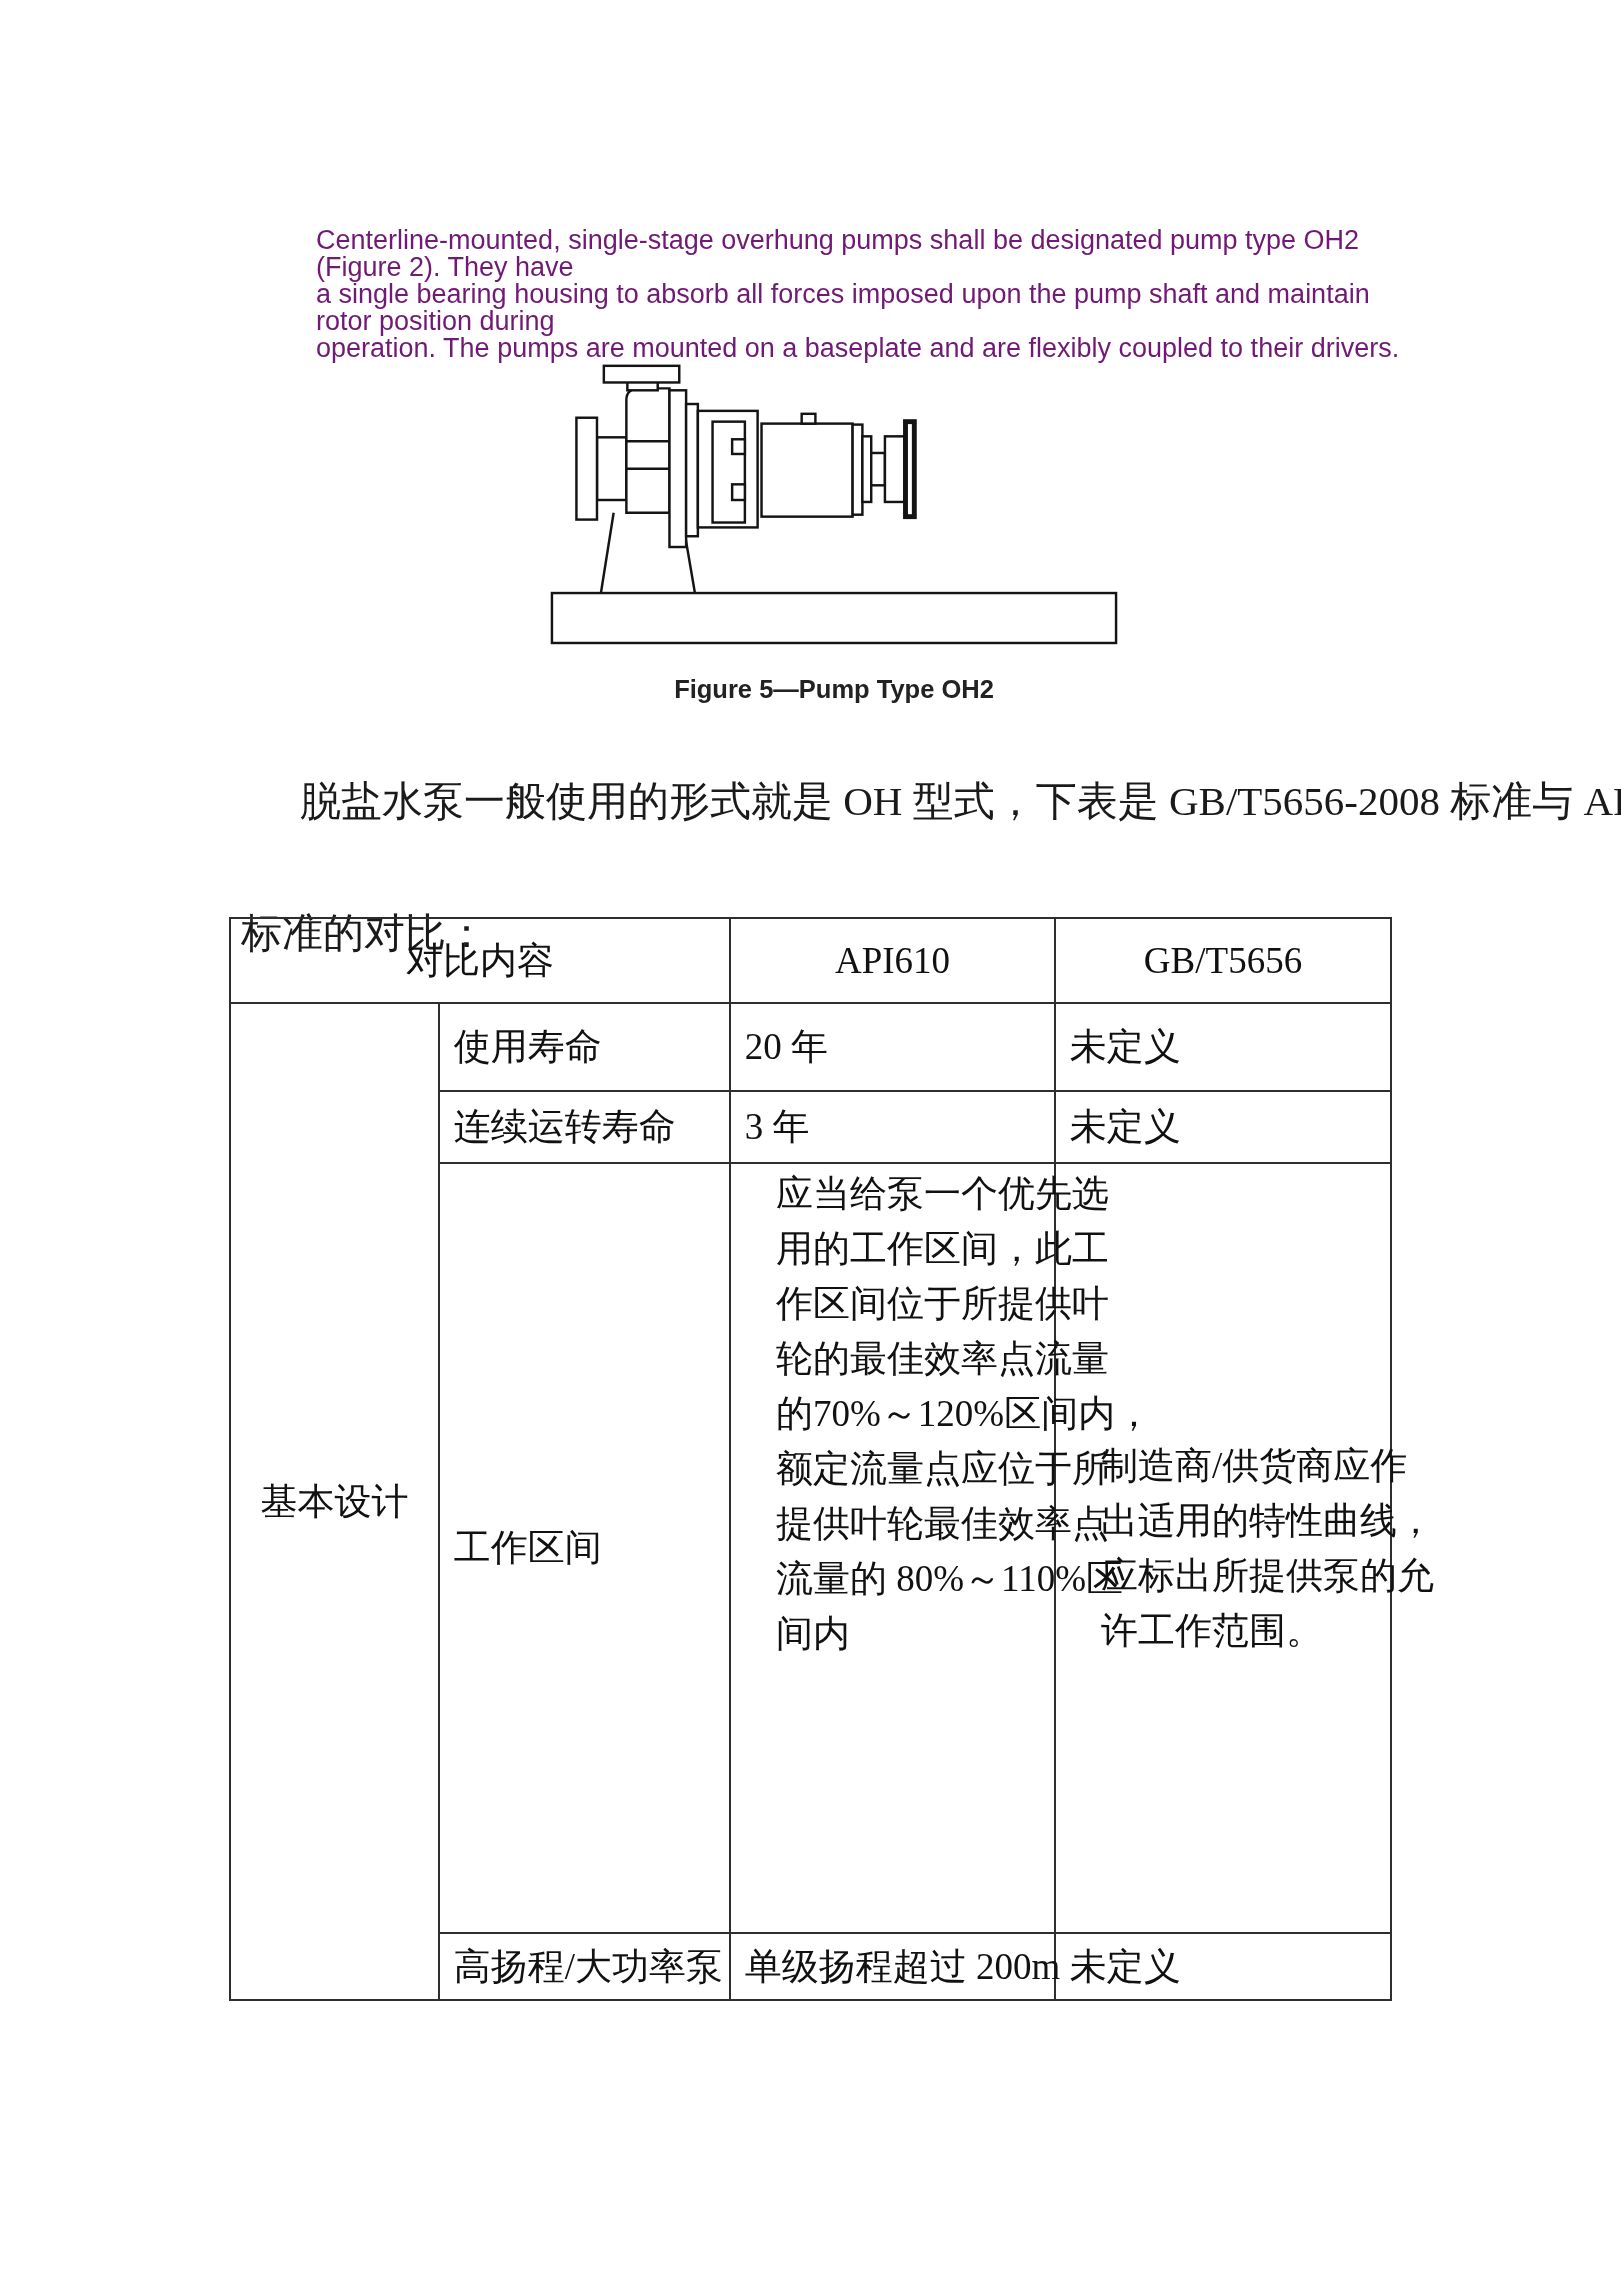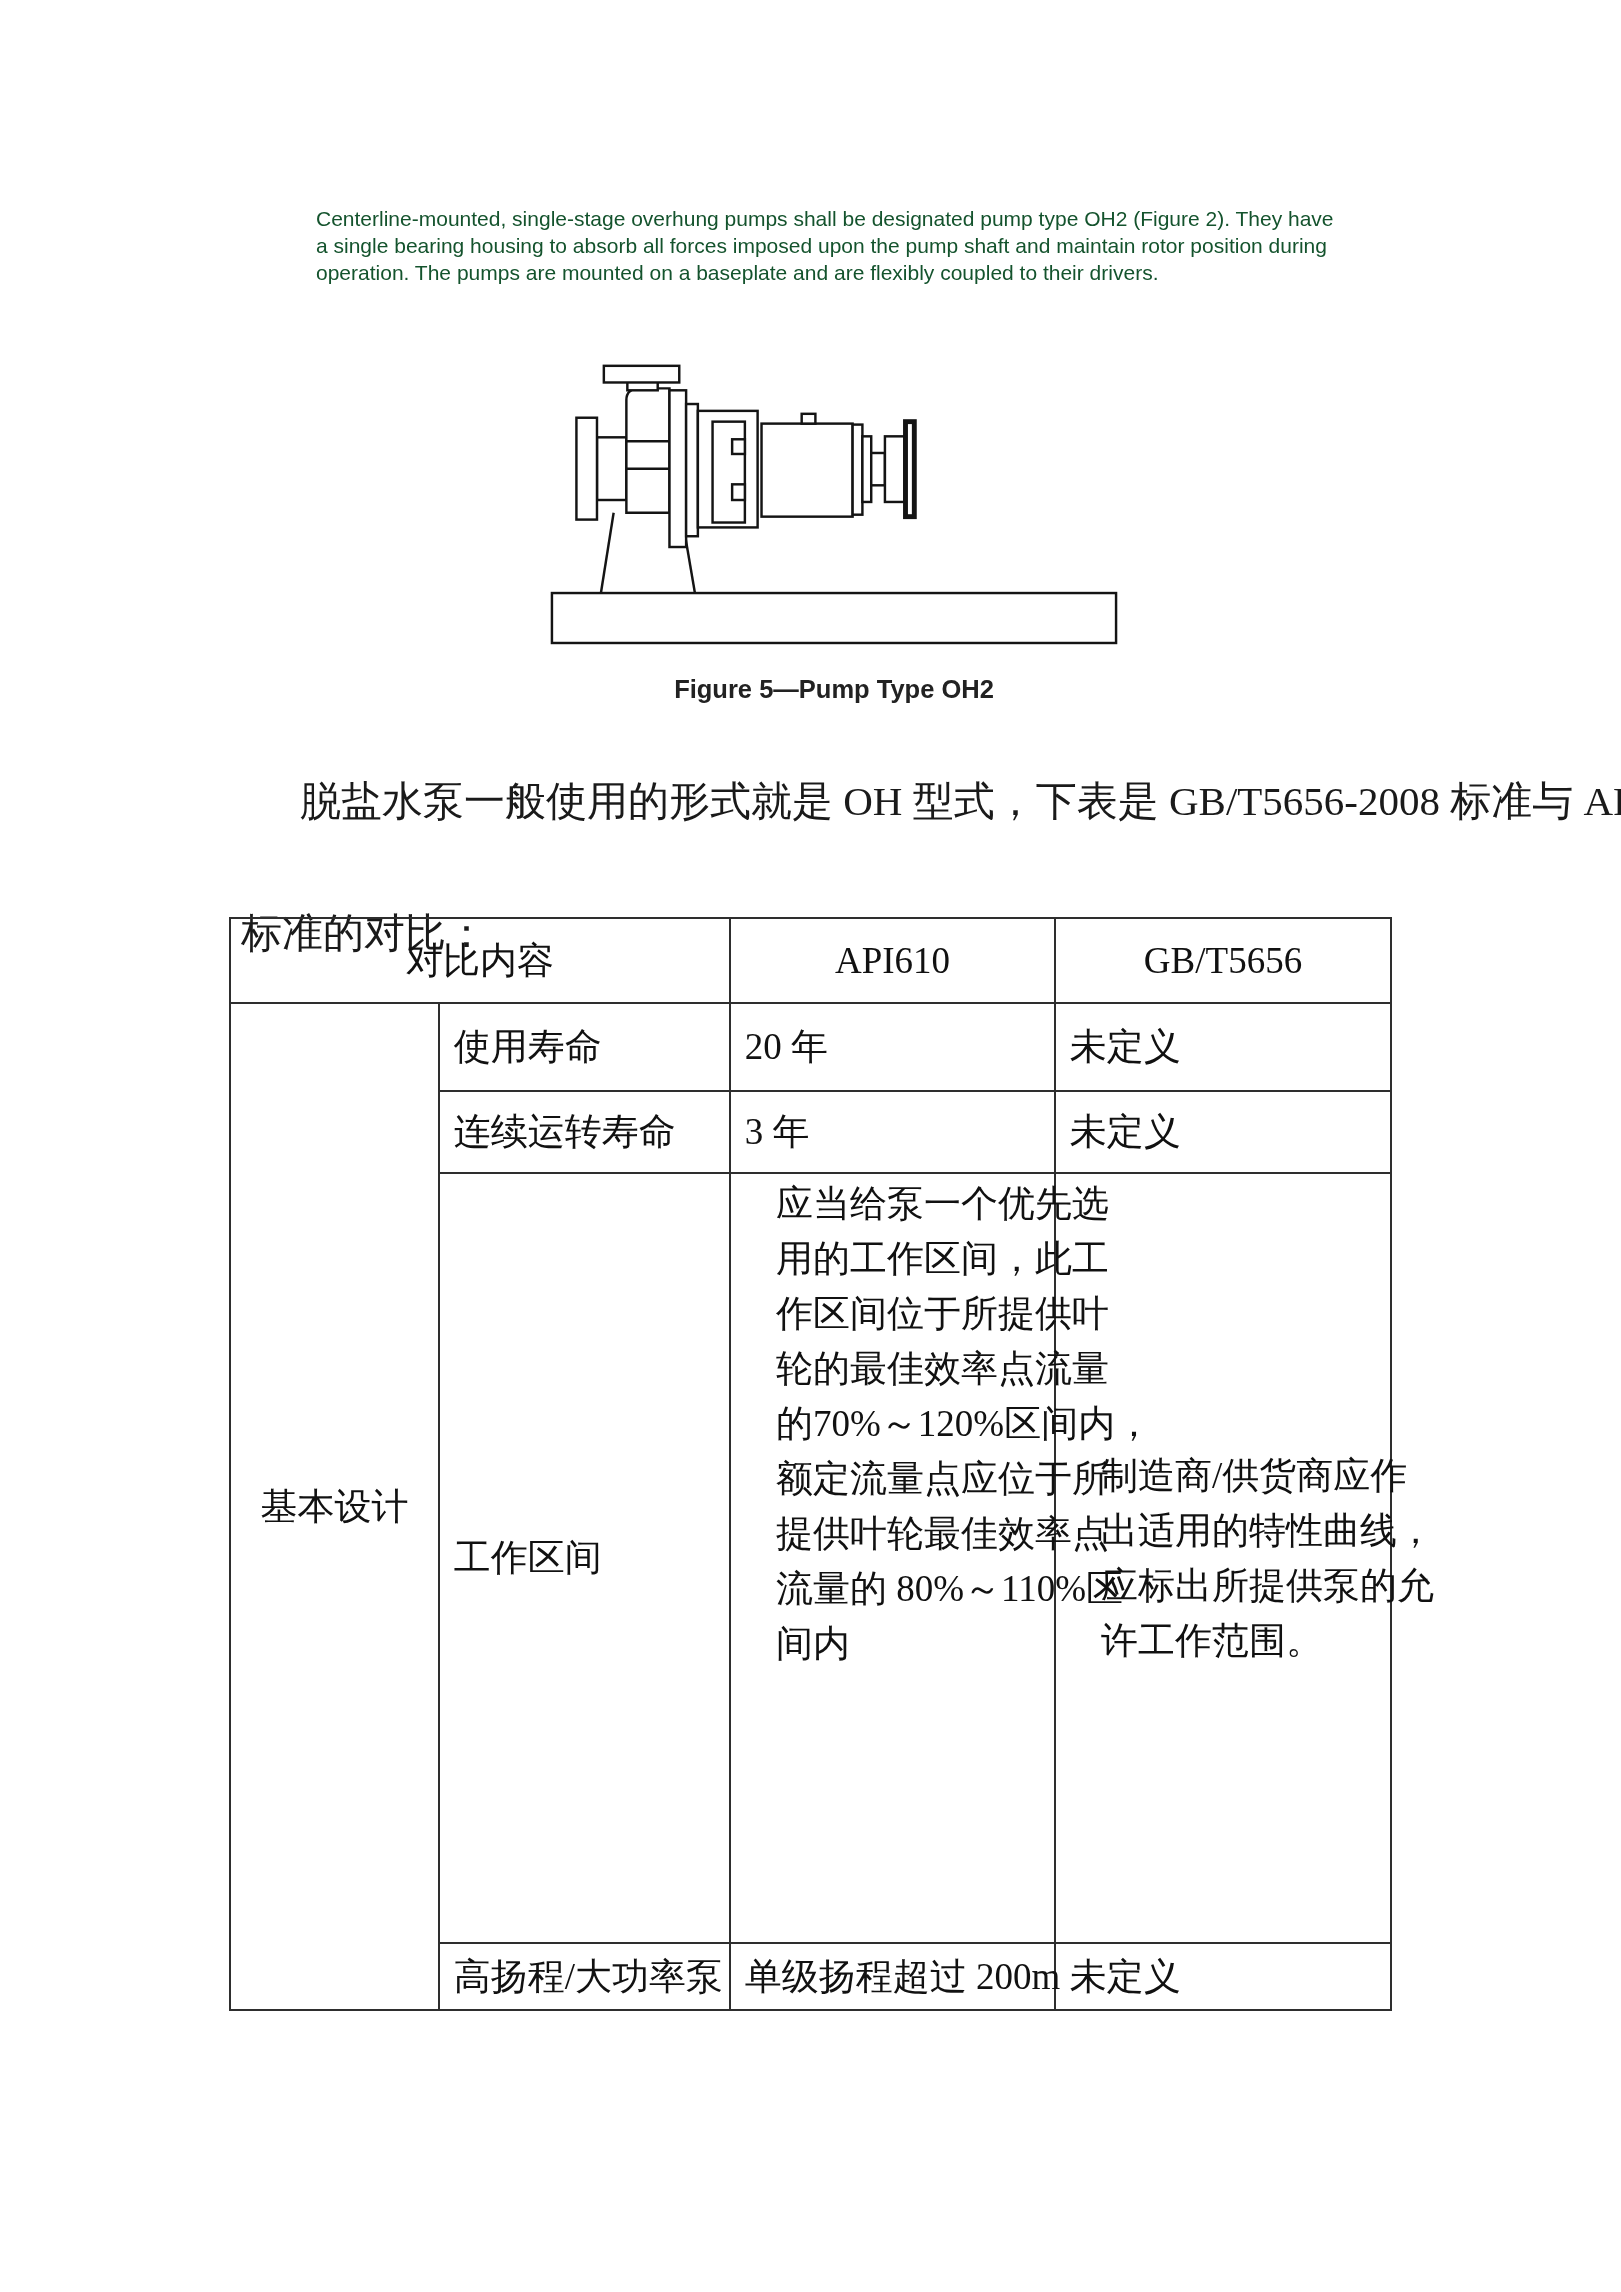--- a/index.html
+++ b/index.html
@@ -8,26 +8,26 @@
     width: 1621px;
     height: 2293px;
     background: #ffffff;
     font-family: "Liberation Serif", serif;
     color: #1a1a1a;
     overflow: hidden;
   }
   .en-para {
     position: absolute;
     left: 316px;
-    top: 205px;
+    top: 227px;
     width: 1108px;
     font-family: "Liberation Sans", sans-serif;
-    font-size: 21px;
+    font-size: 27px;
     line-height: 27px;
-    color: #14532d;
+    color: #701a75;
     white-space: pre-line;
   }
   .figure-wrap {
     position: absolute;
     left: 549px;
     top: 353px;
     width: 570px;
     height: 294px;
   }
   .figure-caption {
@@ -151,21 +151,21 @@
         <td colspan="2" class="center">对比内容</td>
         <td class="center">API610</td>
         <td class="center">GB/T5656</td>
       </tr>
       <tr style="height:88px;">
         <td rowspan="4" class="center">基本设计</td>
         <td>使用寿命</td>
         <td>20 年</td>
         <td>未定义</td>
       </tr>
-      <tr style="height:82px;">
+      <tr style="height:72px;">
         <td>连续运转寿命</td>
         <td>3 年</td>
         <td>未定义</td>
       </tr>
       <tr style="height:770px;">
         <td>工作区间</td>
         <td class="multi top">应当给泵一个优先选
 用的工作区间，此工
 作区间位于所提供叶
 轮的最佳效率点流量

